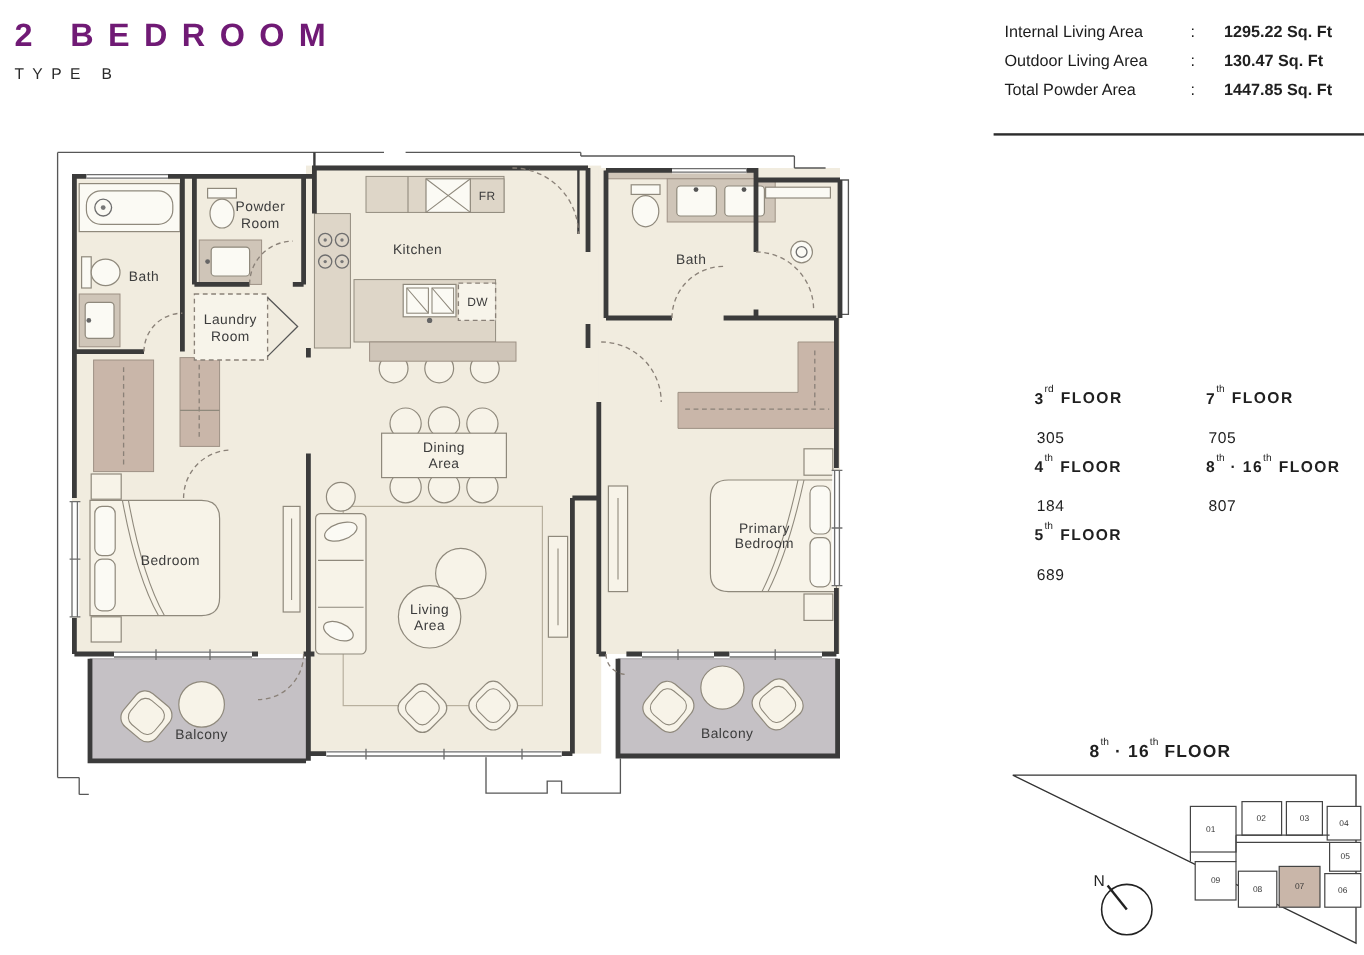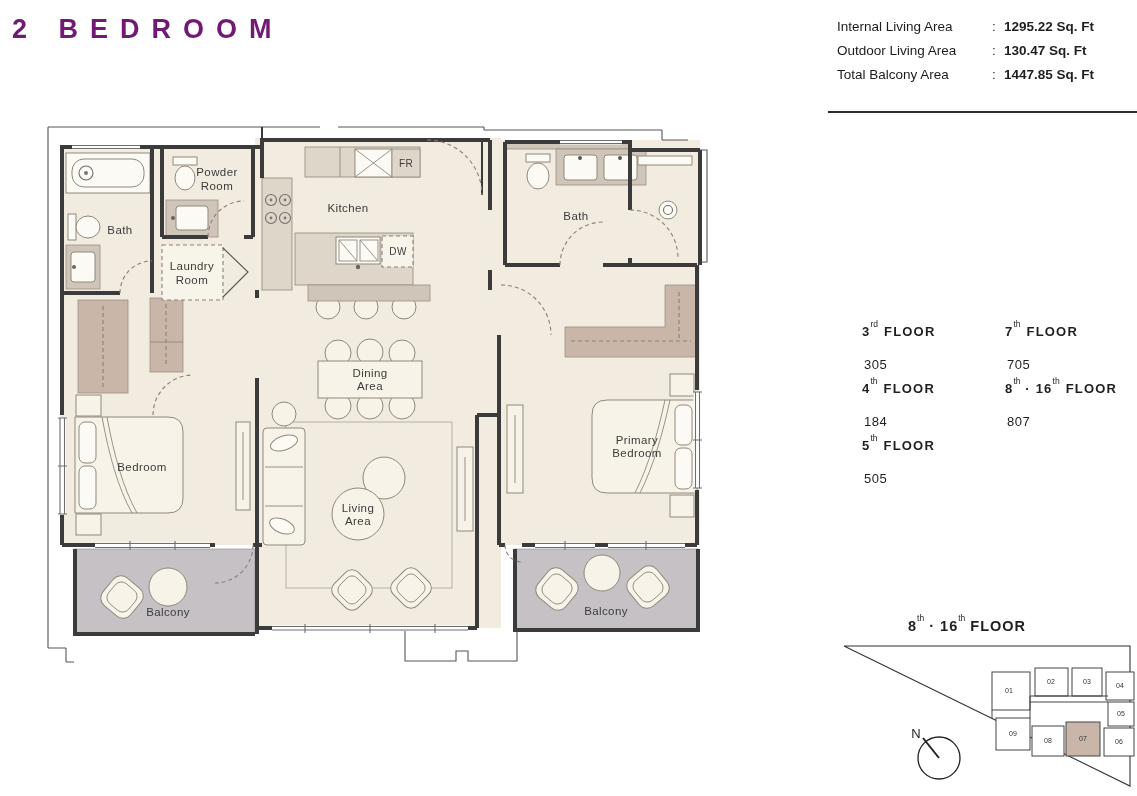--- a/index.html
+++ b/index.html
@@ -10,21 +10,21 @@
   *{margin:0;padding:0;box-sizing:border-box}
   body{width:1137px;height:796px;background:#fff;position:relative;overflow:hidden;
        font-family:"Liberation Sans",sans-serif;color:var(--text_dark)}
   .title-block{position:absolute;left:12px;top:14px}
   .title-main{font-size:27px;font-weight:700;letter-spacing:12px;color:#701a75}
   .title-sub{font-size:13px;font-weight:400;letter-spacing:7px;margin-top:9px;color:#2a2a2a}
   .areas{position:absolute;left:837px;top:19px;width:300px}
   .area-row{display:flex;align-items:center;font-size:13.5px;margin-bottom:9px}
   .a-label{width:150px;color:#1c1c1c}
   .a-colon{width:14px;text-align:center;color:#1c1c1c}
-  .a-value{font-weight:700;margin-left:3px;white-space:nowrap}
+  .a-value{font-weight:700;margin-left:19px;white-space:nowrap}
   .divider{position:absolute;left:828px;top:111px;width:309px;height:1.5px;background:#2c2c2c}
   .floors-col{position:absolute;width:140px}
   .floors-col.c1{left:862px;top:323px}
   .floors-col.c2{left:1005px;top:323px}
   .floor-block{margin-bottom:23px;height:34px}
   .fl-line{font-size:13px;font-weight:700;letter-spacing:1.2px;white-space:nowrap}
   .fl-ord{font-size:8.5px;font-weight:400;position:relative;top:-4px;letter-spacing:0}
   .fl-word{margin-left:6px}
   .fl-unit{font-size:13px;margin-top:18px;padding-left:2px;letter-spacing:.5px}
   .kp-title{position:absolute;left:908px;top:617px;font-size:14.5px;font-weight:700;
@@ -49,53 +49,54 @@
   .lbl{font-size:11.5px;fill:#3c3c3c;letter-spacing:.4px;text-anchor:middle}
   .lbls{font-size:10px;fill:#3c3c3c;letter-spacing:.3px;text-anchor:middle}
   .kpu{font-size:7px;fill:#333;text-anchor:middle}
   .kpn{font-size:13px;fill:#222;text-anchor:middle}
 </style>
 </head>
 <body>
 
 <div class="title-block">
   <div class="title-main">2 BEDROOM</div>
+  <div class="title-sub">TYPE B</div>
 </div>
 
 <div class="areas">
   <div class="area-row">
     <span class="a-label">Internal Living Area</span>
     <span class="a-colon">:</span>
     <span class="a-value">1295.22 Sq. Ft</span>
   </div>
   <div class="area-row">
     <span class="a-label">Outdoor Living Area</span>
     <span class="a-colon">:</span>
     <span class="a-value">130.47 Sq. Ft</span>
   </div>
   <div class="area-row">
-    <span class="a-label">Total Balcony Area</span>
+    <span class="a-label">Total Powder Area</span>
     <span class="a-colon">:</span>
     <span class="a-value">1447.85 Sq. Ft</span>
   </div>
 </div>
 <div class="divider"></div>
 
 <div class="floors-col c1">
   <div class="floor-block">
     <div class="fl-line"><span>3</span><sup class="fl-ord">rd</sup><span class="fl-word">FLOOR</span></div>
     <div class="fl-unit">305</div>
   </div>
   <div class="floor-block">
     <div class="fl-line"><span>4</span><sup class="fl-ord">th</sup><span class="fl-word">FLOOR</span></div>
     <div class="fl-unit">184</div>
   </div>
   <div class="floor-block">
     <div class="fl-line"><span>5</span><sup class="fl-ord">th</sup><span class="fl-word">FLOOR</span></div>
-    <div class="fl-unit">505</div>
+    <div class="fl-unit">689</div>
   </div>
 </div>
 <div class="floors-col c2">
   <div class="floor-block">
     <div class="fl-line"><span>7</span><sup class="fl-ord">th</sup><span class="fl-word">FLOOR</span></div>
     <div class="fl-unit">705</div>
   </div>
   <div class="floor-block">
     <div class="fl-line"><span>8</span><sup class="fl-ord">th</sup><span> · </span><span>16</span><sup class="fl-ord">th</sup><span class="fl-word">FLOOR</span></div>
     <div class="fl-unit">807</div>

